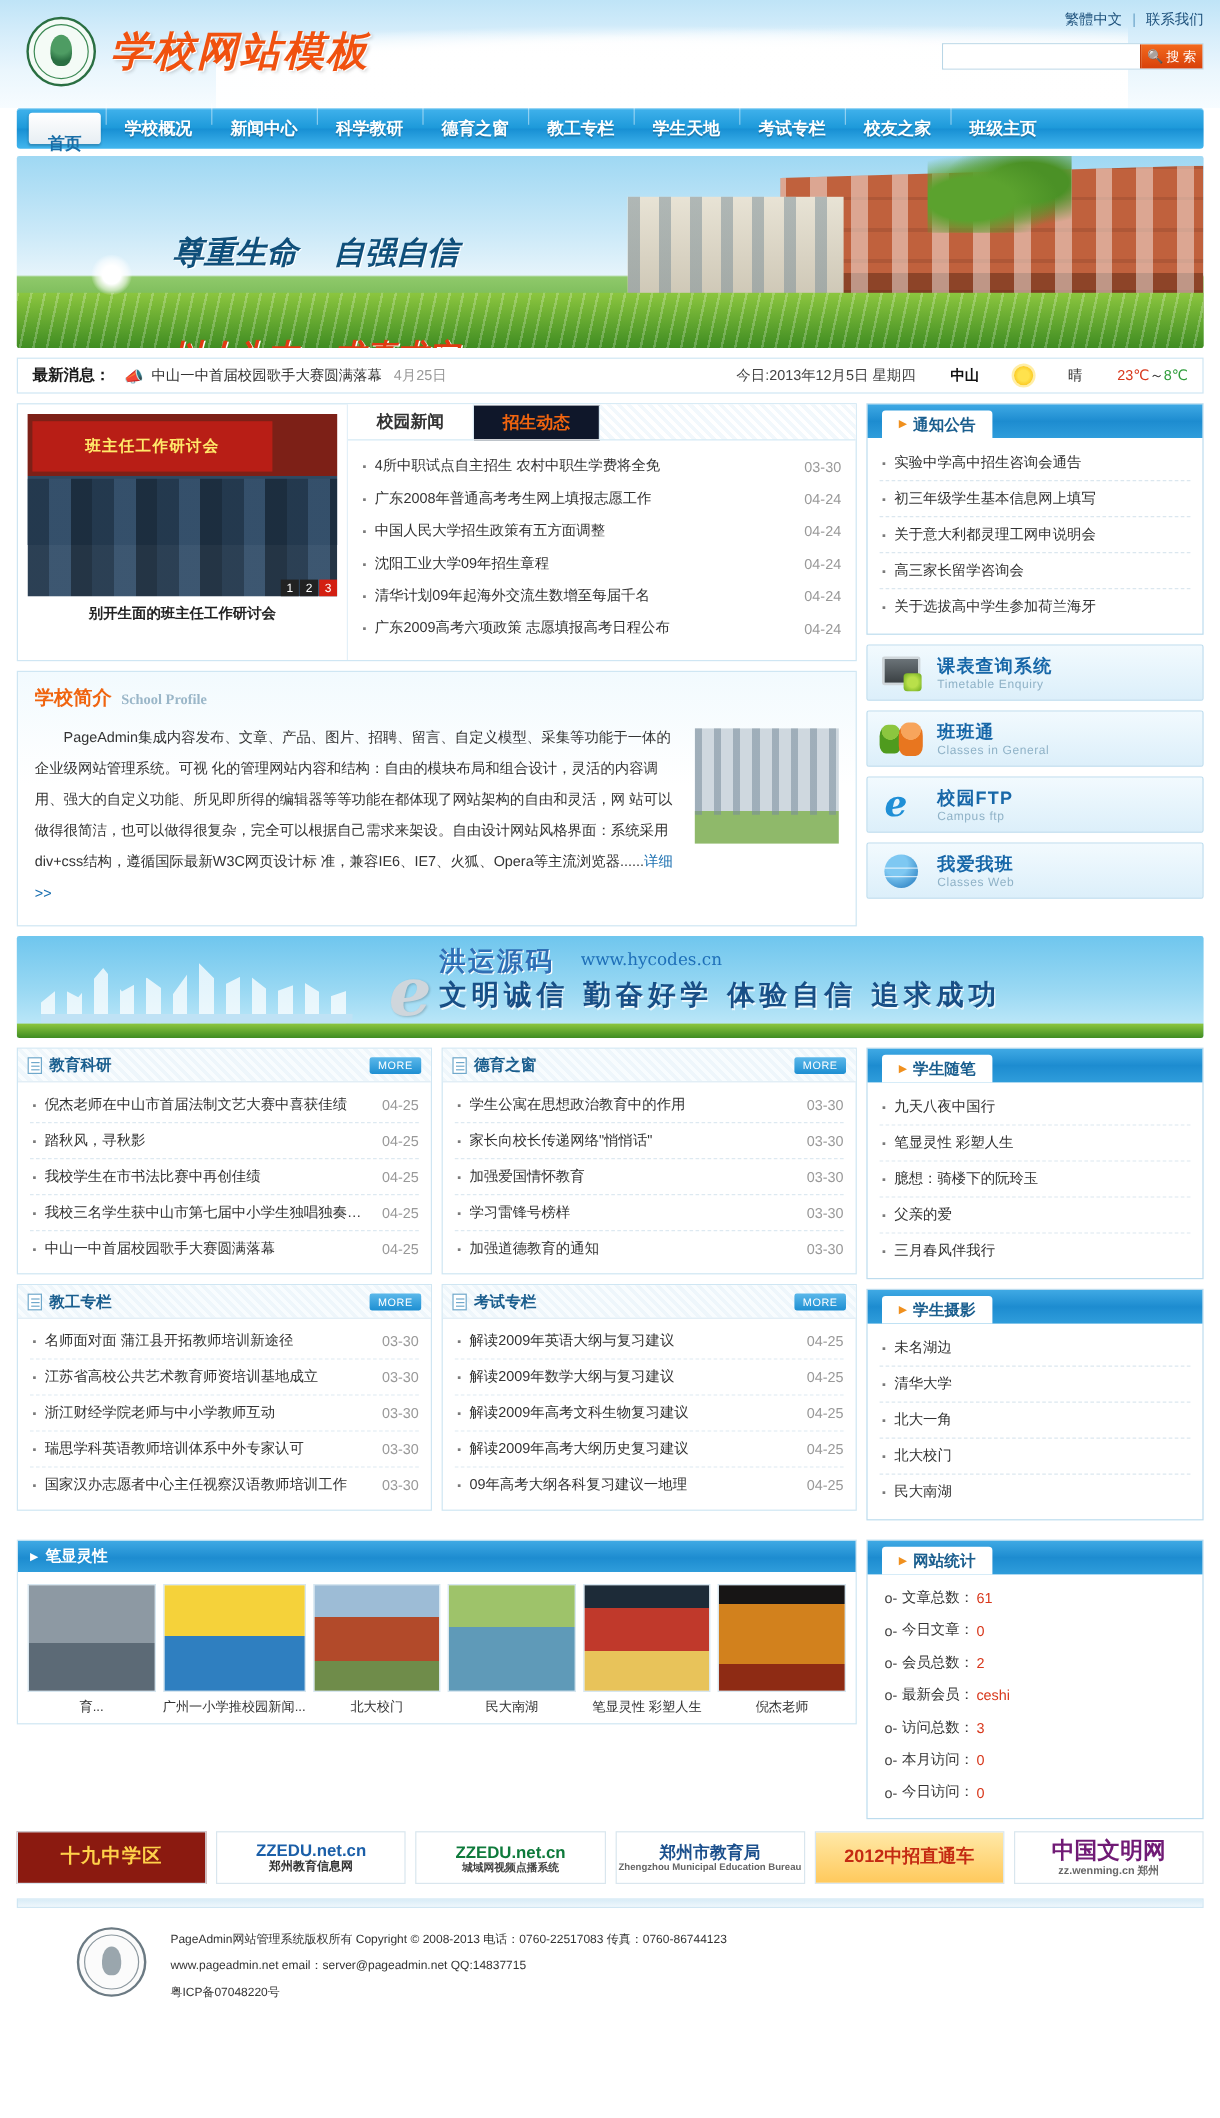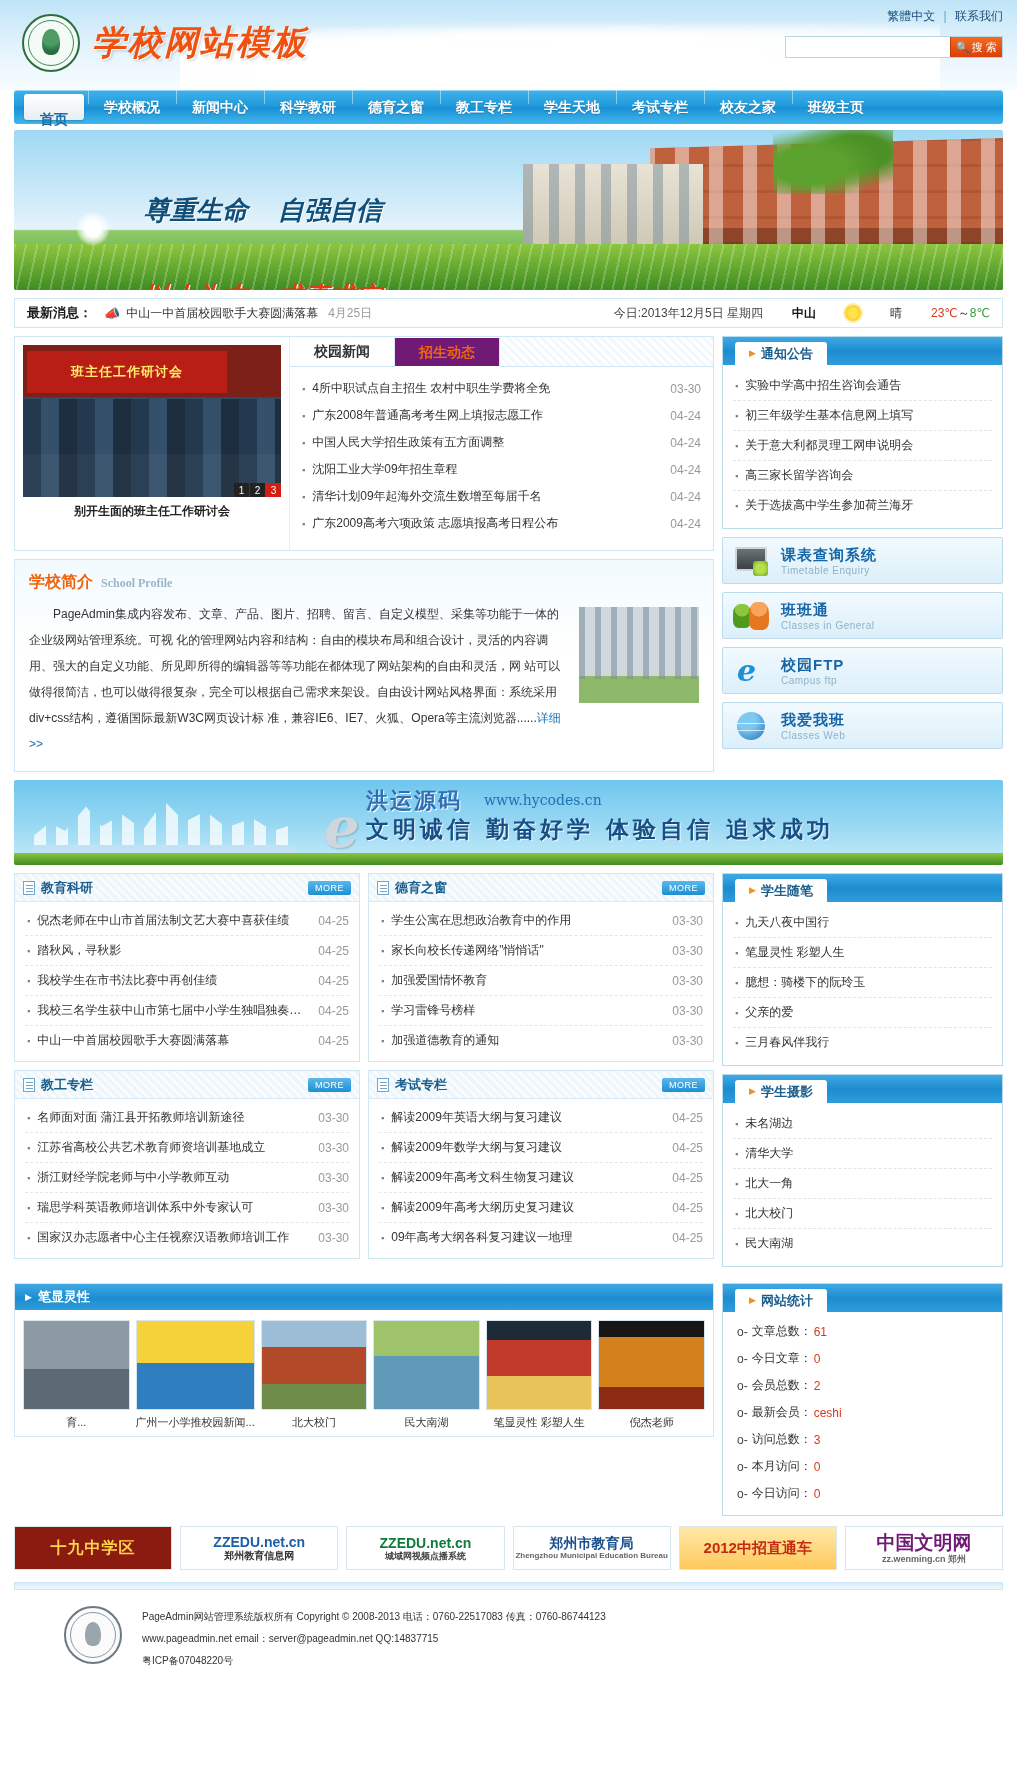--- a/index.html
+++ b/index.html
@@ -190,21 +190,21 @@
   }
   .slide-nums span.on { background:#d31f12; }
   .slide-cap { text-align:center; font-size:12px; font-weight:bold; color:#222; margin-top:6px; }
 
   .newslist { flex:1; border-left:1px solid #e3f0f8; padding:0; }
   .tabs { display:flex; height:30px; background:#f7fbfe; border-bottom:1px solid #cfe6f3; }
   .tab {
     padding:0 24px; line-height:29px; font-size:14px; font-weight:bold; cursor:pointer;
     color:#333; border-right:1px solid #dbeaf4; background:#fff;
   }
-  .tab.active { color:#f0640f; background:#701a75; border-bottom:1px solid #fff; position:relative; top:1px; }
+  .tab.active { color:#f0640f; background:#0f172a; border-bottom:1px solid #fff; position:relative; top:1px; }
   .tabs .filler { flex:1;
     background:repeating-linear-gradient(45deg,#f2f8fc 0 3px,#ffffff 3px 6px); }
   .li-list { padding:8px 12px 0 10px; }
   .li {
     display:flex; align-items:center; font-size:12px; color:#333;
     padding:5px 0 5px 0; cursor:pointer;
   }
   .li .bullet { color:#7a7a7a; margin:0 7px 0 2px; font-size:9px; }
   .li .t { flex:1; white-space:nowrap; overflow:hidden; text-overflow:ellipsis; }
   .li .d { color:#999; margin-left:10px; flex:0 0 auto; font-size:12px; }

